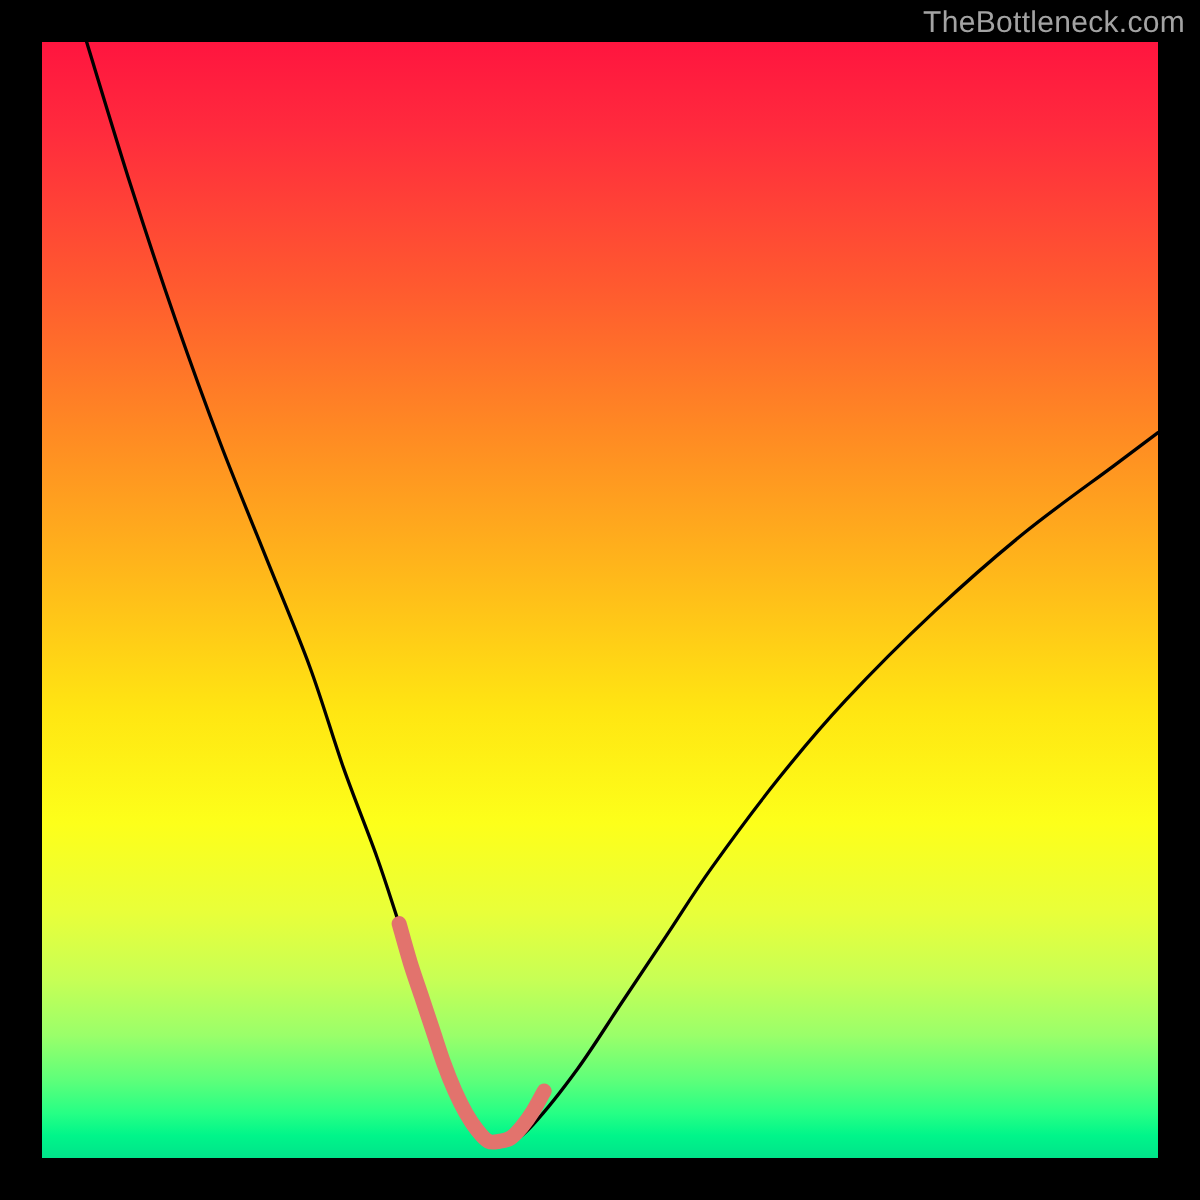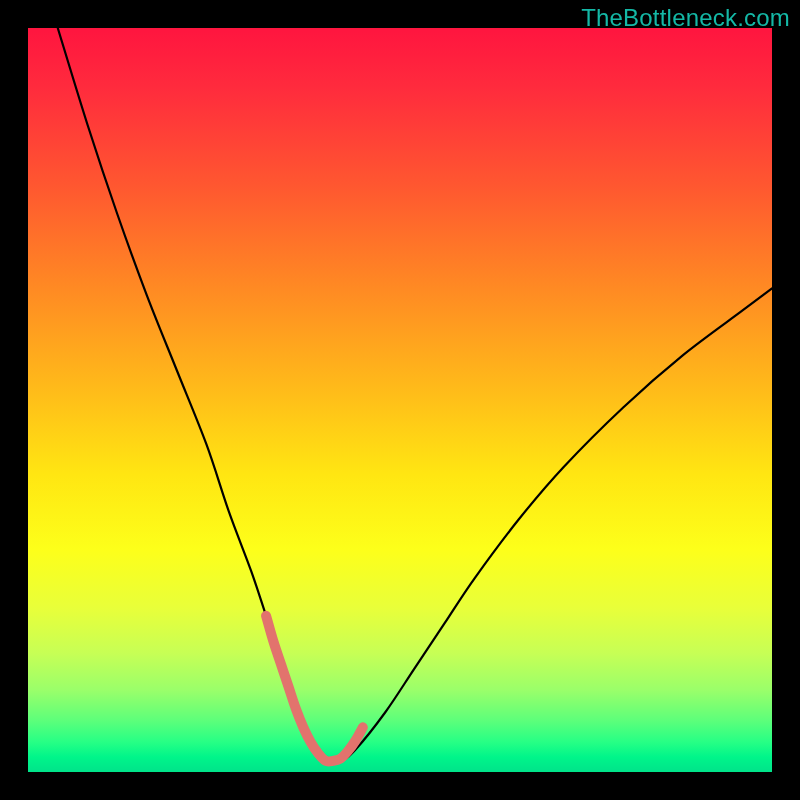--- a/index.html
+++ b/index.html
@@ -41,22 +41,22 @@
       #5eff7a 93%,
       #26ff85 96%,
       #00f58a 98%,
       #00e38a 100%
     );
   }
   .watermark {
     position: absolute;
     top: 4px;
     right: 10px;
-    color: #14b8a6;
-    font-size: 24px;
+    color: #a3a3a3;
+    font-size: 20px;
     font-weight: 500;
     letter-spacing: 0.2px;
     user-select: none;
   }
   svg.curves {
     position: absolute;
     left: 0;
     top: 0;
     width: 744px;
     height: 744px;

